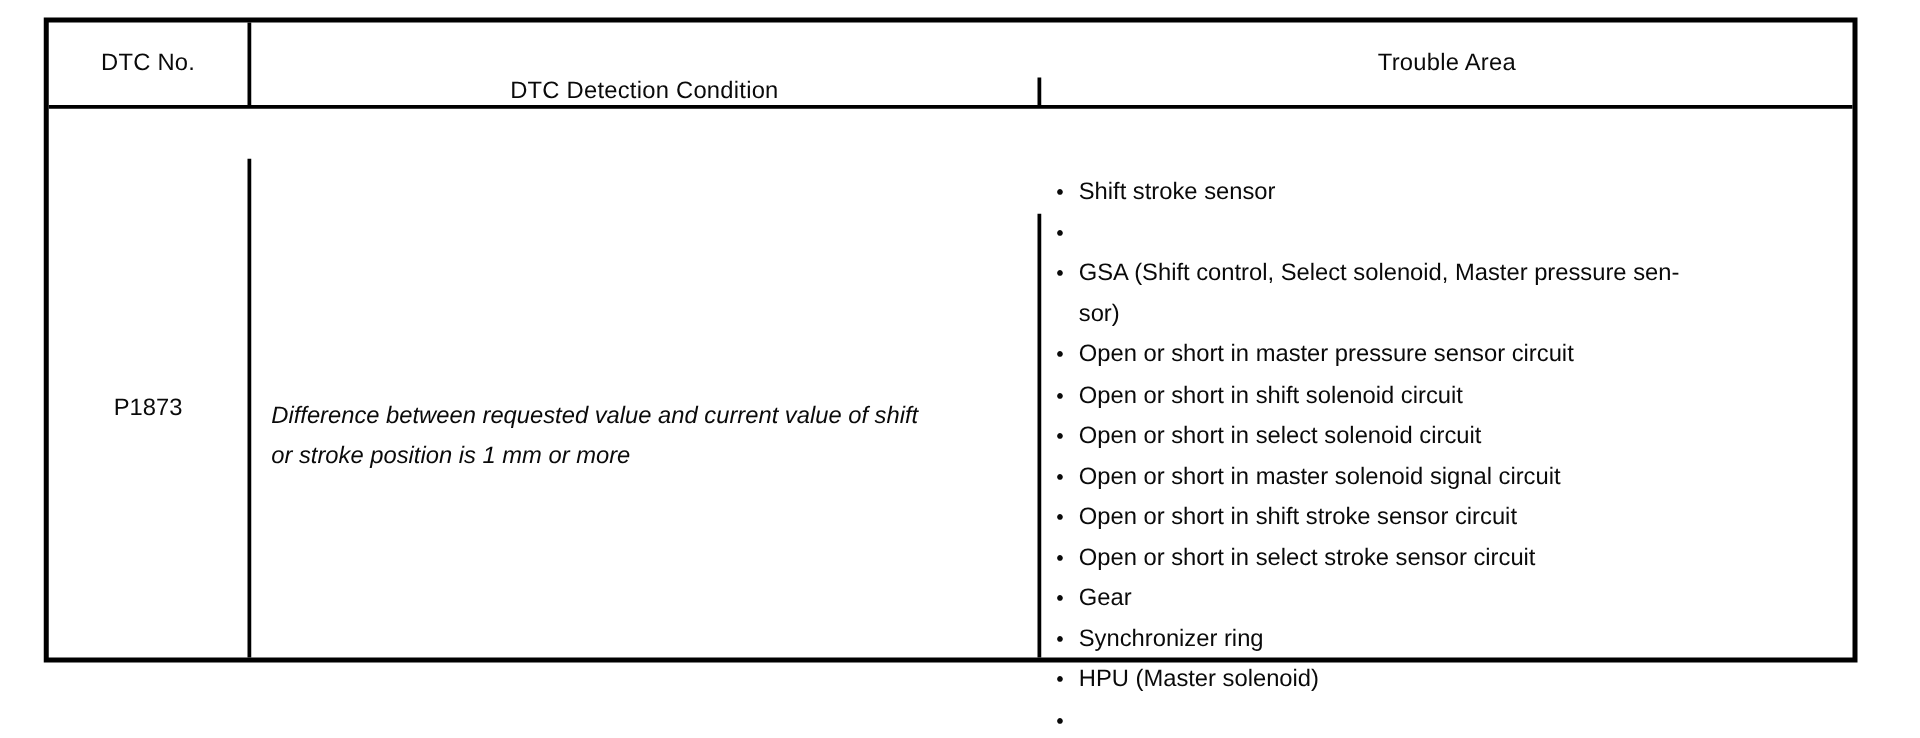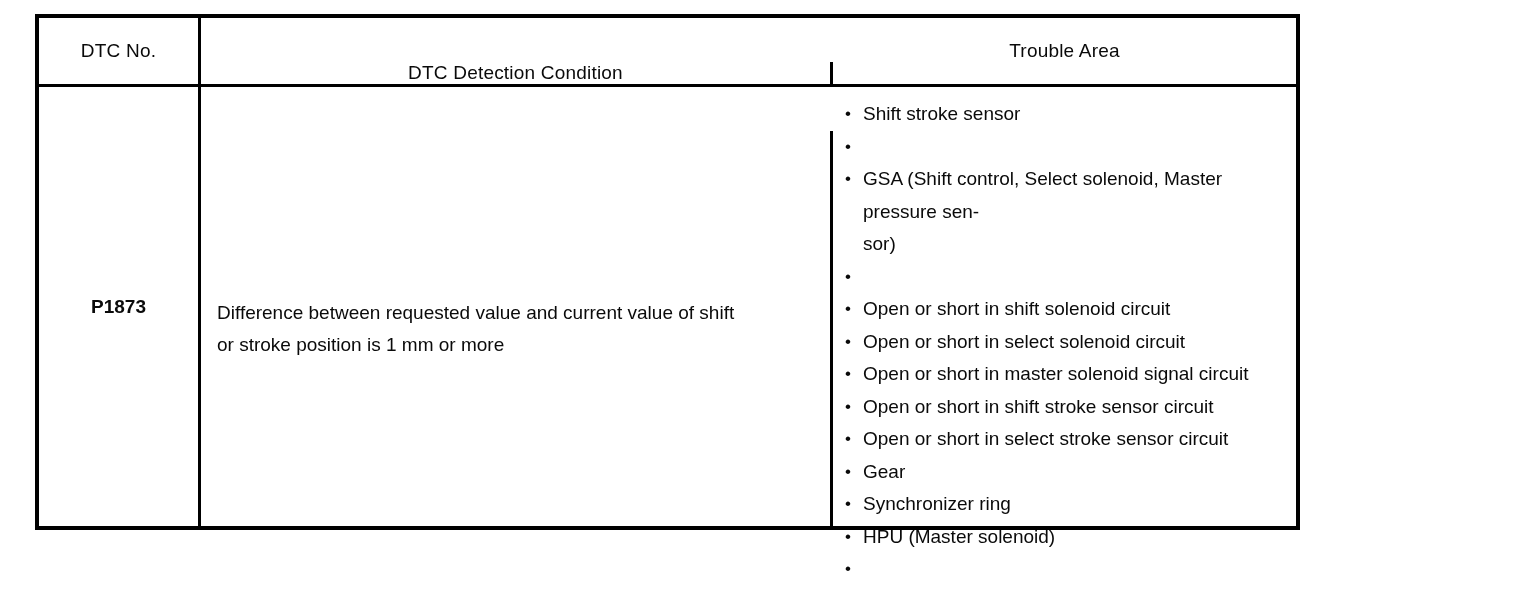--- a/index.html
+++ b/index.html
@@ -12,27 +12,28 @@
     width: 1536px;
     height: 590px;
     font-family: "Liberation Sans", sans-serif;
     color: #0a0a0a;
     -webkit-font-smoothing: antialiased;
   }
   .doc-table {
     position: absolute;
     left: 35px;
     top: 14px;
-    width: 1265px;
+    width: 1451px;
     height: 516px;
     box-sizing: border-box;
     border: 4px solid #000;
     display: flex;
     flex-direction: column;
     background: #fff;
+    gap: 40px;
   }
   .header-row {
     display: flex;
     flex: 0 0 45px;
     border-bottom: 3px solid #000;
   }
   .body-row {
     display: flex;
     flex: 1 1 auto;
     min-height: 0;
@@ -57,31 +58,31 @@
     align-items: center;
     justify-content: center;
     font-size: 19px;
     letter-spacing: 0.2px;
   }
   .cell-dtc {
     display: flex;
     align-items: center;
     justify-content: center;
     font-size: 19px;
-    font-weight: bold;
   }
   .cell-cond {
     display: flex;
     align-items: center;
     padding: 0 18px 0 16px;
     font-size: 19px;
     line-height: 32px;
   }
   .cond-text {
     white-space: pre-line;
+    font-style: italic;
   }
   .cell-trouble {
     padding: 11px 8px 0 12px;
     font-size: 19px;
   }
   .trouble-list {
     list-style: none;
     margin: 0;
     padding: 0;
   }
@@ -134,20 +135,21 @@
         <li>
           <span class="bullet">•</span>
         </li>
         <li>
           <span class="bullet">•</span>
           <span class="item-text">GSA (Shift control, Select solenoid, Master pressure sen-
 sor)</span>
         </li>
         <li>
           <span class="bullet">•</span>
+          <span class="item-text">Open or short in master pressure sensor circuit</span>
         </li>
         <li>
           <span class="bullet">•</span>
           <span class="item-text">Open or short in shift solenoid circuit</span>
         </li>
         <li>
           <span class="bullet">•</span>
           <span class="item-text">Open or short in select solenoid circuit</span>
         </li>
         <li>

